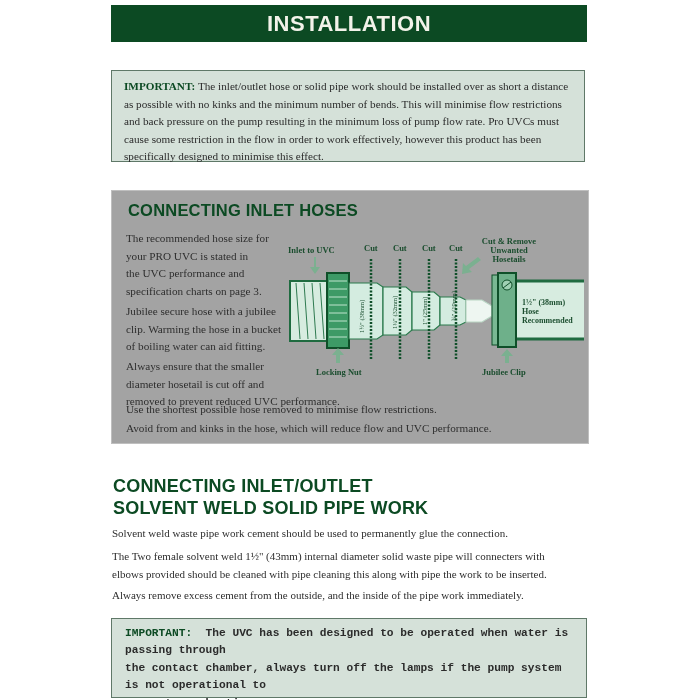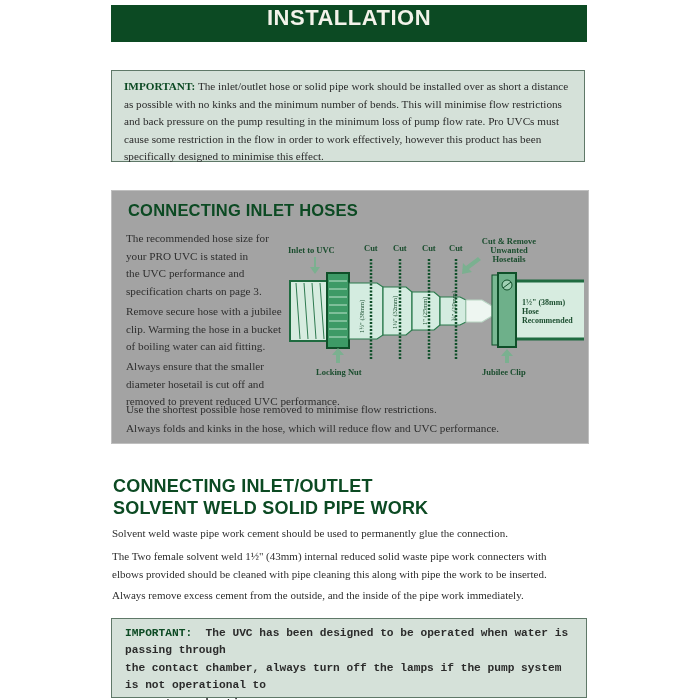--- a/index.html
+++ b/index.html
@@ -1,17 +1,17 @@
 <!DOCTYPE html>
 <html><head>
 <meta charset="utf-8">
 <style>
   html, body { margin:0; padding:0; background:#ffffff; }
   body { width:700px; height:700px; position:relative; overflow:hidden; font-family:"Liberation Serif", serif; color:#2a2a2a; }
-  .banner { position:absolute; left:111px; top:5px; width:476px; height:37px; background:#0c4a23; display:flex; justify-content:center; }
+  .banner { position:absolute; left:111px; top:5px; width:476px; height:37px; background:#0c4a23; display:flex; align-items:center; justify-content:center; }
   .banner span { color:#f3f3ea; font-family:"Liberation Sans", sans-serif; font-weight:bold; font-size:22px; letter-spacing:0.5px; }
   .imp1 { position:absolute; left:111px; top:70px; width:474px; height:92px; background:#d5e1d9; border:1.5px solid #5f7868; box-sizing:border-box; padding:7px 10px 4px 12px; font-size:11.2px; line-height:17.6px; color:#2b2b2b; }
   .imp-label { color:#0c4a23; font-weight:bold; }
   .box2 { position:absolute; left:111px; top:190px; width:478px; height:254px; border:1.5px solid #bfbfbf; box-sizing:border-box; background:#a3a3a3; }
   .h2 { position:absolute; left:16px; top:10px; font-family:"Liberation Sans", sans-serif; font-weight:bold; color:#0c4a23; font-size:16.5px; letter-spacing:0.2px; }
   .txt { position:absolute; font-size:11.2px; line-height:17.6px; color:#2e2e2e; }
   .diagram { position:absolute; left:170px; top:42px; width:305px; height:148px; }
   .h3 { position:absolute; left:113px; top:475px; font-family:"Liberation Sans", sans-serif; font-weight:bold; color:#0c4a23; font-size:18px; line-height:22px; letter-spacing:0.2px; }
   .p3 { position:absolute; left:112px; font-size:11px; line-height:17.6px; color:#2e2e2e; width:480px; }
   .imp2 { position:absolute; left:111px; top:618px; width:476px; height:80px; background:#d5e1d9; border:1.5px solid #5f7868; box-sizing:border-box; padding:6px 10px 0 13px; font-size:11.2px; line-height:17.4px; font-weight:bold; color:#2b2b2b;font-family:Liberation Mono, monospace; }
@@ -31,31 +31,31 @@
 <div class="box2">
   <div class="h2">CONNECTING INLET HOSES</div>
 
   <div class="txt" style="left:14px;top:39px;">
     <div>The recommended hose size for</div>
     <div>your PRO UVC is stated in</div>
     <div>the UVC performance and</div>
     <div>specification charts on page 3.</div>
   </div>
   <div class="txt" style="left:14px;top:112px;">
-    <div>Remove secure hose with a jubilee</div>
+    <div>Jubilee secure hose with a jubilee</div>
     <div>clip. Warming the hose in a bucket</div>
     <div>of boiling water can aid fitting.</div>
   </div>
   <div class="txt" style="left:14px;top:167px;">
     <div>Always ensure that the smaller</div>
     <div>diameter hosetail is cut off and</div>
     <div>removed to prevent reduced UVC performance.</div>
   </div>
   <div class="txt" style="left:14px;top:210px;">Use the shortest possible hose removed to minimise flow restrictions.</div>
-  <div class="txt" style="left:14px;top:229px;">Always folds and kinks in the hose, which will reduce flow and UVC performance.</div>
+  <div class="txt" style="left:14px;top:229px;">Avoid from and kinks in the hose, which will reduce flow and UVC performance.</div>
 
   <svg class="diagram" viewBox="0 0 305 148" font-family="Liberation Serif, serif" font-weight="bold">
 
     <g>
       <rect x="8" y="48" width="40" height="60" fill="#d7ece0" stroke="#1f6b40" stroke-width="2"></rect>
       <line x1="14" y1="50" x2="18" y2="106" stroke="#2f7a50"></line>
       <line x1="22" y1="50" x2="26" y2="106" stroke="#2f7a50"></line>
       <line x1="30" y1="50" x2="34" y2="106" stroke="#2f7a50"></line>
       <line x1="38" y1="50" x2="42" y2="106" stroke="#2f7a50"></line>
     </g>
@@ -132,21 +132,21 @@
     <text x="200" y="142" font-size="8.5" fill="#1a4d2e">Jubilee Clip</text>
   </svg>
 </div>
 
 <div class="h3">
   <div>CONNECTING INLET/OUTLET</div>
   <div>SOLVENT WELD SOLID PIPE WORK</div>
 </div>
 <div class="p3" style="top:525px;">Solvent weld waste pipe work cement should be used to permanently glue the connection.</div>
 <div class="p3" style="top:548px;">
-  <div>The Two female solvent weld 1½" (43mm) internal reduced solid waste pipe work connecters with</div>
+  <div>The Two female solvent weld 1½" (43mm) internal diameter solid waste pipe will connecters with</div>
   <div>elbows provided should be cleaned with pipe cleaning this along with pipe the work to be inserted.</div>
 </div>
 <div class="p3" style="top:587px;">Always remove excess cement from the outside, and the inside of the pipe work immediately.</div>
 
 <div class="imp2">
   <div><span class="imp-label">IMPORTANT:</span>&nbsp; <span>The UVC has been designed to be operated when water is passing through</span></div>
   <div>the contact chamber, always turn off the lamps if the pump system is not operational to</div>
   <div>prevent overheating.</div>
 </div>
 

